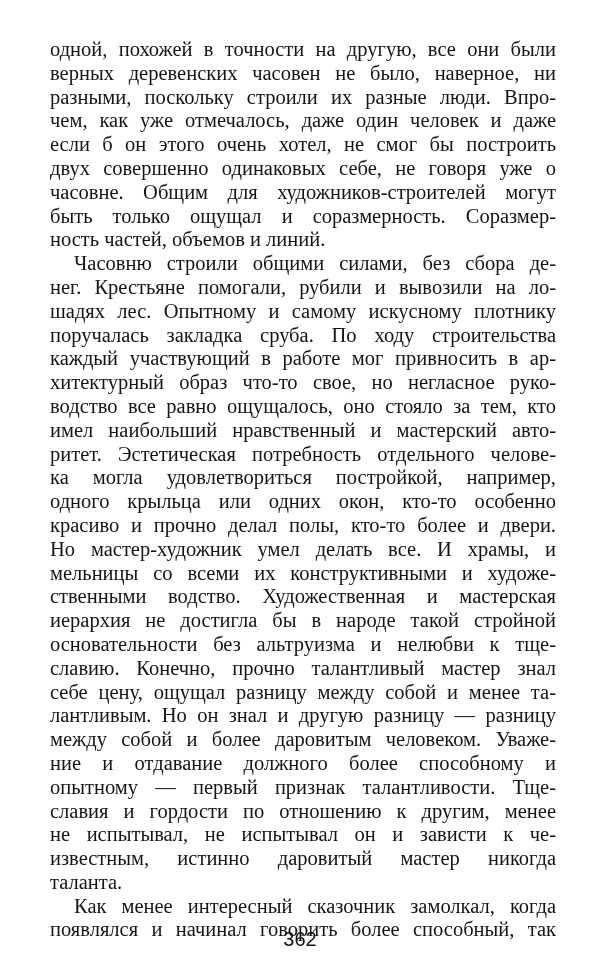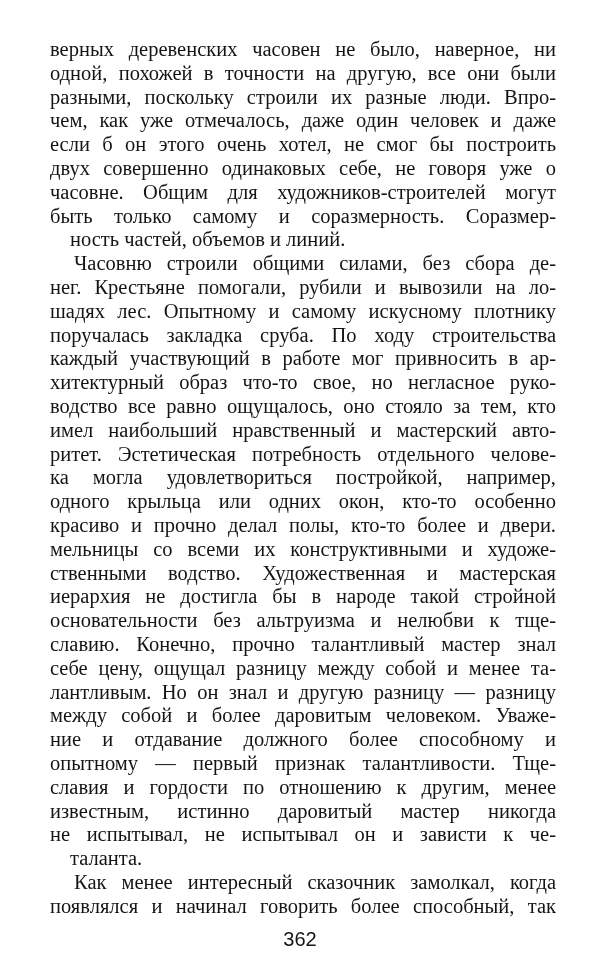--- a/index.html
+++ b/index.html
@@ -8,72 +8,73 @@
   .line {
     font-family: "Liberation Serif", "DejaVu Serif", serif;
     font-size: 20.5px;
     line-height: 23.8px;
     height: 23.8px;
     color: #141414;
     white-space: nowrap;
     text-align: justify;
     text-align-last: justify;
   }
-  .line.last { text-align-last: left; margin-left: 20px; }
+  .line.last { text-align-last: left; }
   .line.indent { padding-left: 24px; }
   .pagenum {
     position: absolute; left: 0; width: 600px; top: 928px;
     text-align: center;
     font-family: Liberation Sans, sans-serif;
     font-size: 20px; color: #141414;
   }
 </style>
 </head>
 <body>
 
 <div class="page">
 
   <div>
+    <div class="line">одной, похожей в точности на другую, все они были</div>
     <div class="line">верных деревенских часовен не было, наверное, ни</div>
-    <div class="line">одной, похожей в точности на другую, все они были</div>
     <div class="line">разными, поскольку строили их разные люди. Впро-</div>
     <div class="line">чем, как уже отмечалось, даже один человек и даже</div>
     <div class="line">если б он этого очень хотел, не смог бы построить</div>
     <div class="line">двух совершенно одинаковых себе, не говоря уже о</div>
     <div class="line">часовне. Общим для художников-строителей могут</div>
-    <div class="line">быть только самому и соразмерность. Соразмер-</div>
+    <div class="line">быть только ощущал и соразмерность. Соразмер-</div>
     <div class="line last">ность частей, объемов и линий.</div>
   </div>
 
   <div>
     <div class="line indent">Часовню строили общими силами, без сбора де-</div>
     <div class="line">нег. Крестьяне помогали, рубили и вывозили на ло-</div>
     <div class="line">шадях лес. Опытному и самому искусному плотнику</div>
     <div class="line">поручалась закладка сруба. По ходу строительства</div>
     <div class="line">каждый участвующий в работе мог привносить в ар-</div>
     <div class="line">хитектурный образ что-то свое, но негласное руко-</div>
     <div class="line">водство все равно ощущалось, оно стояло за тем, кто</div>
     <div class="line">имел наибольший нравственный и мастерский авто-</div>
     <div class="line">ритет. Эстетическая потребность отдельного челове-</div>
     <div class="line">ка могла удовлетвориться постройкой, например,</div>
     <div class="line">одного крыльца или одних окон, кто-то особенно</div>
     <div class="line">красиво и прочно делал полы, кто-то более и двери.</div>
+    <div class="line">Но мастер-художник умел делать все. И храмы, и</div>
     <div class="line">мельницы со всеми их конструктивными и художе-</div>
     <div class="line">ственными водство. Художественная и мастерская</div>
     <div class="line">иерархия не достигла бы в народе такой стройной</div>
     <div class="line">основательности без альтруизма и нелюбви к тще-</div>
     <div class="line">славию. Конечно, прочно талантливый мастер знал</div>
     <div class="line">себе цену, ощущал разницу между собой и менее та-</div>
     <div class="line">лантливым. Но он знал и другую разницу — разницу</div>
     <div class="line">между собой и более даровитым человеком. Уваже-</div>
     <div class="line">ние и отдавание должного более способному и</div>
     <div class="line">опытному — первый признак талантливости. Тще-</div>
     <div class="line">славия и гордости по отношению к другим, менее</div>
+    <div class="line">не испытывал, не испытывал он и зависти к че-</div>
     <div class="line">известным, истинно даровитый мастер никогда</div>
-    <div class="line">не испытывал, не испытывал он и зависти к че-</div>
     <div class="line last">таланта.</div>
   </div>
 
   <div>
     <div class="line indent">Как менее интересный сказочник замолкал, когда</div>
     <div class="line">появлялся и начинал говорить более способный, так</div>
 
   </div>
 </div>
 

